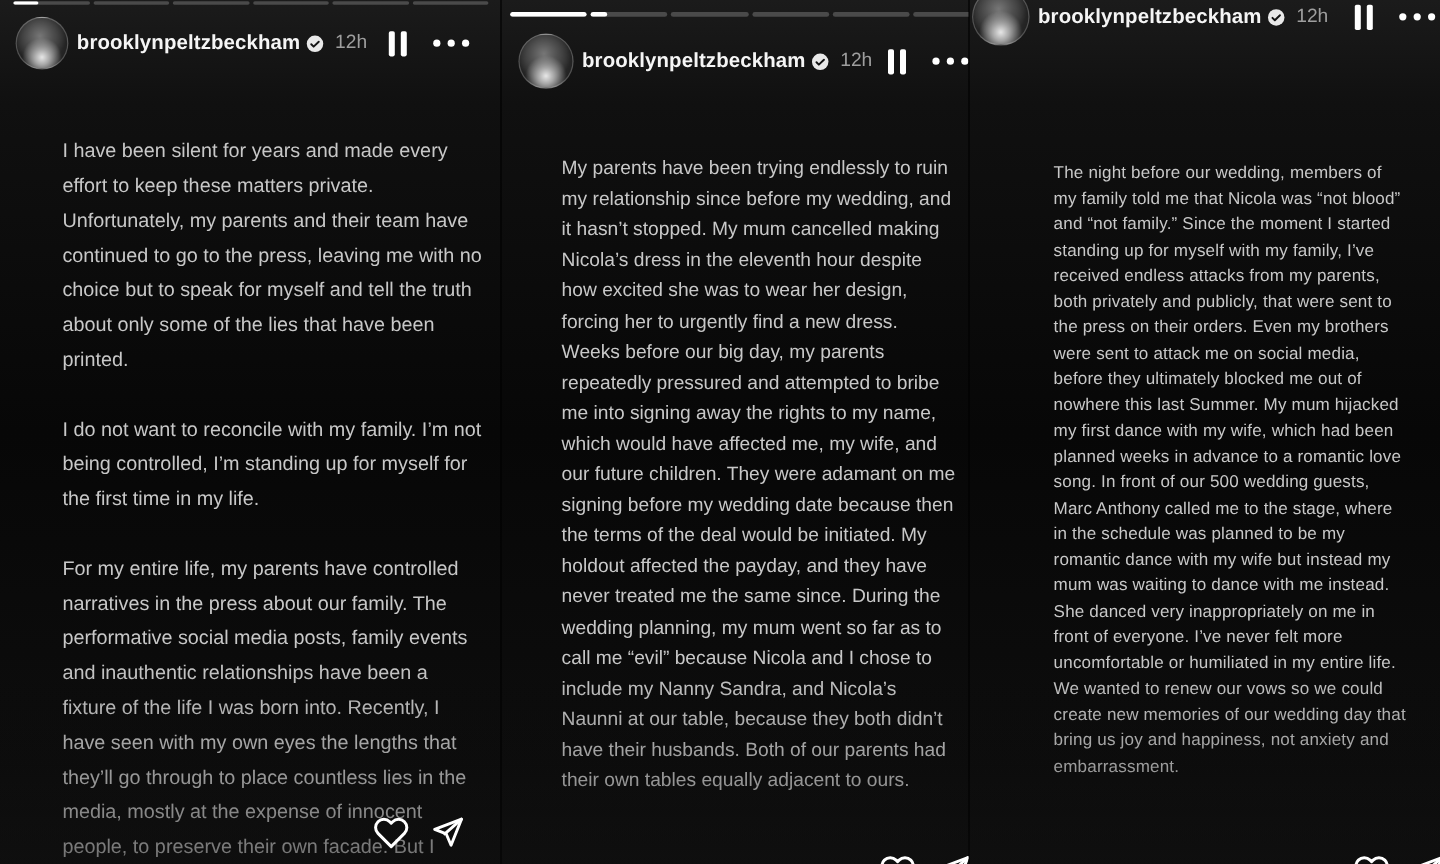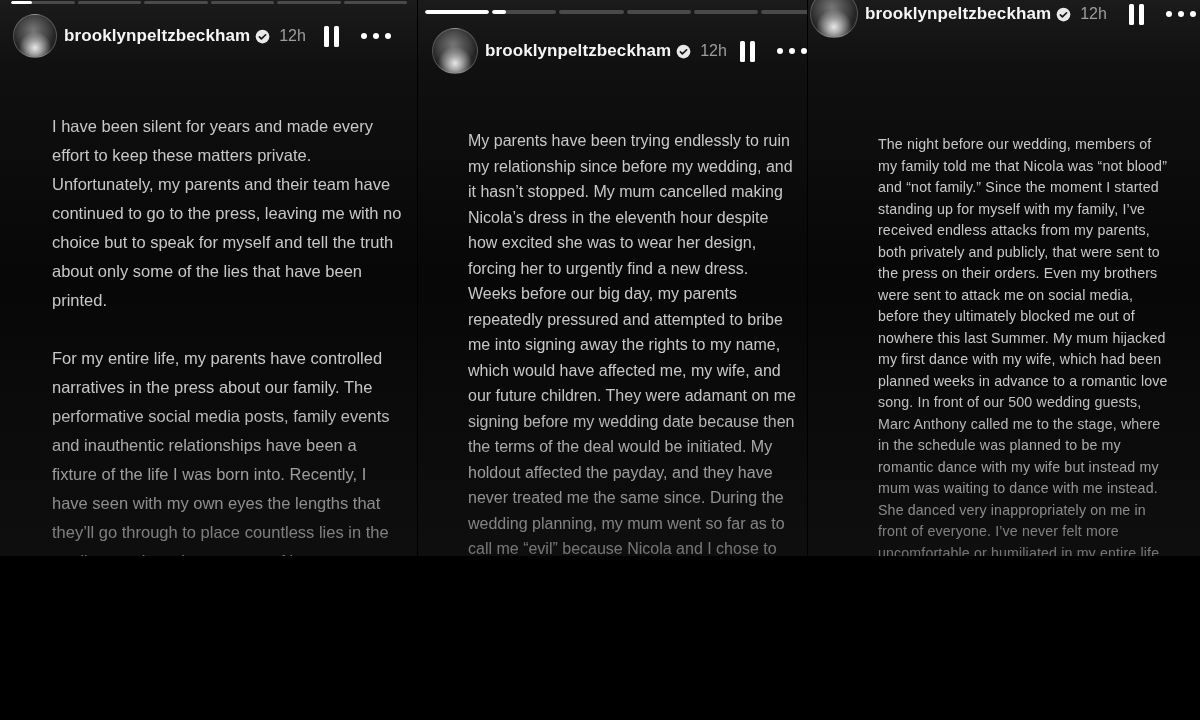--- a/index.html
+++ b/index.html
@@ -1,19 +1,19 @@
 <!DOCTYPE html>
 <html><head>
 <meta charset="utf-8">
 <style>
   * { margin:0; padding:0; box-sizing:border-box; }
   html,body { width:1200px; height:720px; background:#000; overflow:hidden;
               font-family:"Liberation Sans", sans-serif; }
 
-  .panel { position:absolute; top:0; height:556px; overflow:hidden;
+  .panel { position:absolute; top:0; height:720px; overflow:hidden;
            background:linear-gradient(180deg,#1b1b1b 0%,#101010 12%,#070707 50%,#0d0d0d 88%,#121212 100%); }
   #panel1 { left:0;     width:417px; }
   #panel2 { left:418px; width:389px; }
   #panel3 { left:808px; width:392px; }
 
   
   .progress { position:absolute; display:flex; gap:3px; }
   #panel1 .progress { left:11px; right:10px;  top:1px;  height:3px; }
   #panel2 .progress { left:7px;  right:-18px; top:10px; height:4px; }
   .seg { flex:1; background:#4a4a4a; border-radius:2px; overflow:hidden; }
@@ -101,20 +101,21 @@
         <i></i>
       </span>
     <span class="more-btn">
         <i></i>
         <i></i>
         <i></i>
       </span>
   </div>
   <div class="story-text">
     <p>I have been silent for years and made every effort to keep these matters private. Unfortunately, my parents and their team have continued to go to the press, leaving me with no choice but to speak for myself and tell the truth about only some of the lies that have been printed.</p>
+    <p>I do not want to reconcile with my family. I’m not being controlled, I’m standing up for myself for the first time in my life.</p>
     <p>For my entire life, my parents have controlled narratives in the press about our family. The performative social media posts, family events and inauthentic relationships have been a fixture of the life I was born into. Recently, I have seen with my own eyes the lengths that they’ll go through to place countless lies in the media, mostly at the expense of innocent people, to preserve their own facade. But I believe the truth always comes out.</p>
   </div>
   <div class="fade"></div>
   <div class="footer">
     <span>
       <svg width="30" height="30" viewBox="0 0 24 24" fill="none" stroke="#fff" stroke-width="2" stroke-linecap="round" stroke-linejoin="round">
           <path d="M20.8 4.6a5.5 5.5 0 0 0-7.8 0L12 5.6l-1-1a5.5 5.5 0 0 0-7.8 7.8l1 1L12 21.2l7.8-7.8 1-1a5.5 5.5 0 0 0 0-7.8z"></path>
         </svg>
     </span>
     <span>

